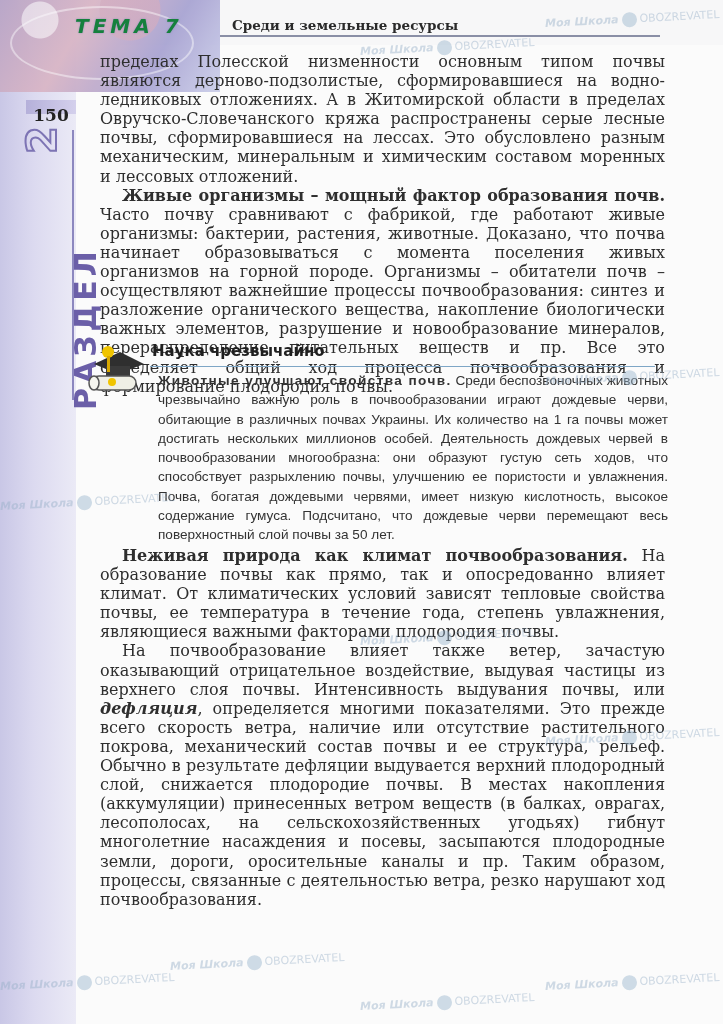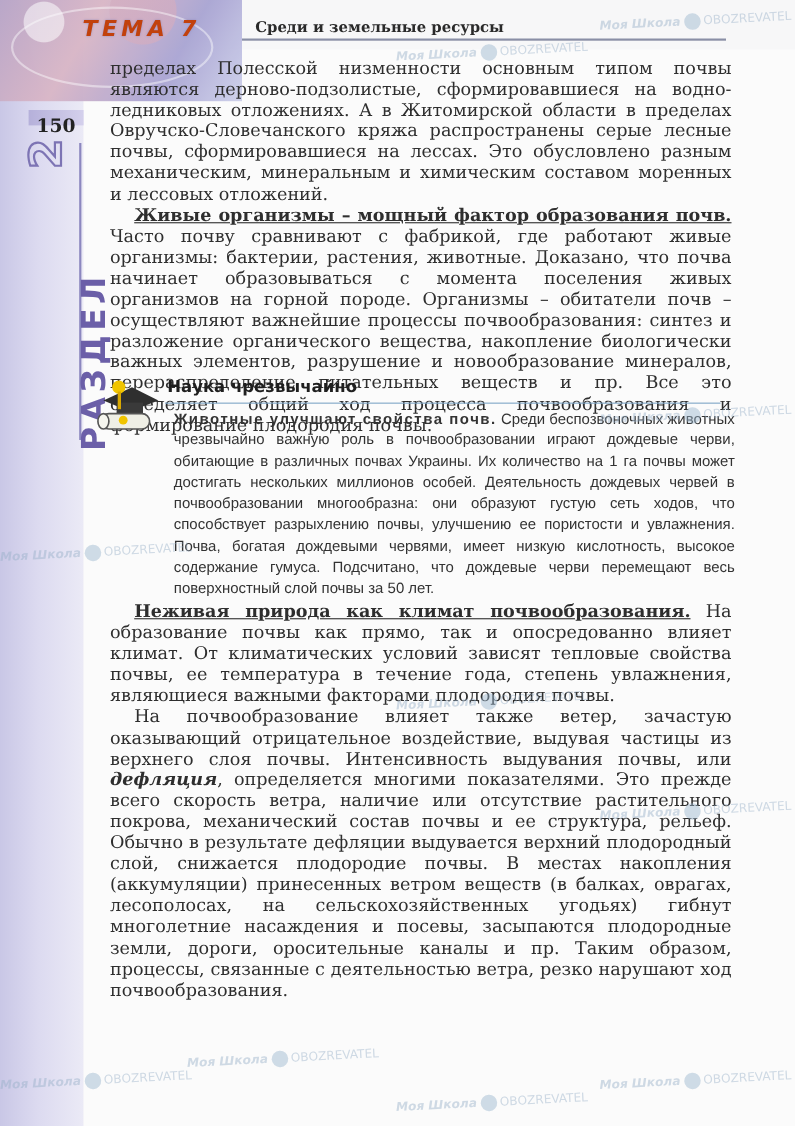--- a/index.html
+++ b/index.html
@@ -29,21 +29,21 @@
     position: absolute; left: 76px; top: 45px; width: 647px; height: 979px;
     background: #fbfbfb;
   }
   .header-rule {
     position: absolute; left: 220px; top: 35px; width: 440px; height: 2px;
     background: #8a8fa6;
   }
   .tema {
     position: absolute; left: 75px; top: 14px;
     font-family: "DejaVu Sans", sans-serif; font-weight: bold; font-style: italic;
-    font-size: 20px; letter-spacing: 4px; color: #c2410c;
+    font-size: 20px; letter-spacing: 4px; color: #15803d;
     text-shadow: 0 0 2px #8f87b8;
   }
   .chapter-title {
     position: absolute; left: 232px; top: 17px;
     font-family: "DejaVu Serif", serif; font-weight: bold; font-size: 13.5px; color: #2a2a2a;
   }
   .page-num {
     position: absolute; left: 26px; top: 100px; width: 50px; height: 14px;
     font-family: "DejaVu Serif", serif; font-weight: bold; font-size: 17px; color: #222;
     text-align: center; line-height: 30px;
@@ -66,21 +66,21 @@
     transform: rotate(-90deg);
     font-family: "DejaVu Sans", sans-serif; font-weight: bold; font-size: 40px;
     color: transparent; -webkit-text-stroke: 2px #7d74b4; text-align: center; line-height: 40px;
   }
   .text-block {
     position: absolute; left: 100px;  width: 565px;
     font-size: 16px; line-height: 19.1px; text-align: justify;
   }
   .text-block p { margin: 0; }
   .indent { text-indent: 22px; }
-  .b { font-weight: bold; text-decoration: underline; }
+  .b { font-weight: bold; }
   .i { font-style: italic; font-weight: bold; }
   .sci-icon {
     position: absolute; left: 86px; top: 342px; width: 60px; height: 56px;
   }
   .sci-title {
     position: absolute; left: 152px; top: 342px;
     font-family: "DejaVu Sans", sans-serif; font-weight: bold; font-size: 15px; color: #1f1f1f;
   }
   .sci-rule {
     position: absolute; left: 150px; top: 366px; width: 505px; height: 1px; background: #7ea6c6;

